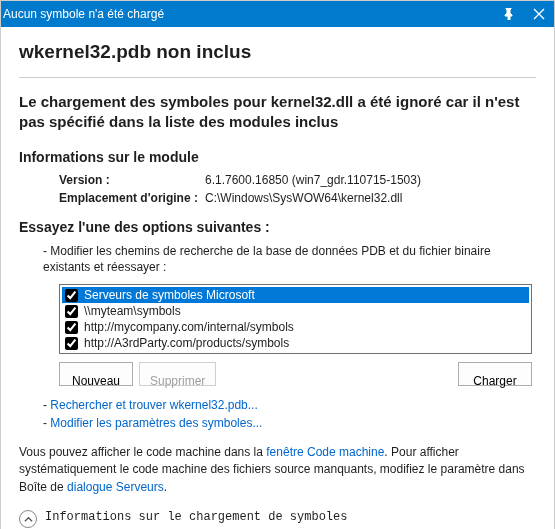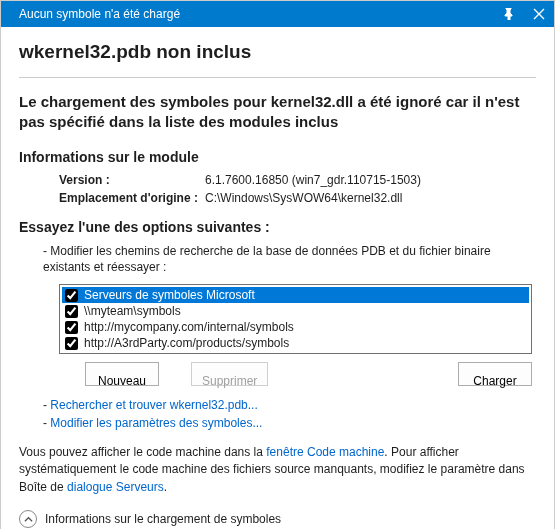--- a/index.html
+++ b/index.html
@@ -1,45 +1,45 @@
 <!DOCTYPE html>
 <html><head>
 <meta charset="utf-8">
 <style>
   * { box-sizing: border-box; margin: 0; padding: 0; }
   body { font-family: "Segoe UI", Tahoma, sans-serif; font-size: 12px; color: #1e1e1e; background: #fff; }
   .window { width: 555px; border: 1px solid #ccc; box-shadow: 0 2px 8px rgba(0,0,0,0.15); }
-  .titlebar { background: #007acc; color: #fff; display: flex; align-items: center; height: 26px; padding-left: 18px; font-size: 12px; }
+  .titlebar { background: #007acc; color: #fff; display: flex; align-items: center; height: 26px; padding-left: 2px; font-size: 12px; }
   .titlebar .spacer { flex: 1; }
   .titlebar .tb-btn { width: 30px; height: 26px; display: flex; align-items: center; justify-content: center; cursor: pointer; }
   .tb-pin svg, .tb-close svg { width: 12px; height: 12px; fill: #fff; stroke: #fff; }
   .content { padding: 14px 18px 18px 18px; }
   h1 { font-size: 19px; font-weight: 600; color: #1e1e1e; margin-bottom: 14px; }
   .divider { height: 1px; background: #ccc; margin-bottom: 14px; }
   .desc { font-size: 15px; color: #1e1e1e; margin-bottom: 16px; line-height: 1.35; font-weight: bold; }
   .section-title { font-size: 14px; font-weight: 600; margin-bottom: 8px; }
   .kv { margin-left: 40px; margin-bottom: 14px; }
   .kv-row { display: flex; margin-bottom: 4px; }
   .kv-row .k { width: 146px; font-weight: 600; }
   .kv-row .v { flex: 1; }
   .opt-line { margin-left: 24px; margin-bottom: 8px; line-height: 1.4; }
   .listbox { margin-left: 40px; margin-right: 4px; border: 1px solid #717171; background: #fff; padding: 2px; }
   .li-row { display: flex; align-items: center; height: 16px; padding: 0 3px; }
   .li-row.selected { background: #0078d7; color: #fff; }
   .li-row input[type=checkbox] { margin-right: 6px; width: 13px; height: 13px; accent-color: #000; }
   .li-row.selected input[type=checkbox] { accent-color: #000; }
   .btn-row { margin-left: 40px; margin-right: 4px; margin-top: 8px; display: flex; gap: 6px; }
   .btn-row .spacer { flex: 1; }
-  .btn { min-width: 74px; height: 23px; padding: 11px 10px; background: #fdfdfd; border: 1px solid #acacac; font-family: inherit; font-size: 12px; cursor: pointer; margin-left: 26px; }
+  .btn { min-width: 74px; height: 23px; padding: 11px 10px; background: #fdfdfd; border: 1px solid #acacac; font-family: inherit; font-size: 12px; cursor: pointer; }
   .btn:disabled { color: #a0a0a0; border-color: #cfcfcf; cursor: default; }
   .links { margin-left: 24px; margin-top: 12px; margin-bottom: 14px; }
   .links div { margin-bottom: 4px; }
   a { color: #0066cc; text-decoration: none; cursor: pointer; }
   .footer-text { font-size: 12px; line-height: 1.45; margin-bottom: 14px; }
-  .expander { display: flex; align-items: center; gap: 8px; margin-bottom: 8px; }
+  .expander { display: flex; align-items: flex-start; gap: 8px; margin-bottom: 8px; font-family: Liberation Mono, monospace; }
   .chev { width: 18px; height: 18px; border: 1px solid #888; border-radius: 50%; display: flex; align-items: center; justify-content: center; cursor: pointer; background: #fff; }
   .chev svg { width: 9px; height: 9px; }
 </style>
 </head>
 <body>
 
 <div class="window">
   <div class="titlebar">
     <span>Aucun symbole n'a été chargé</span>
     <div class="spacer"></div>

